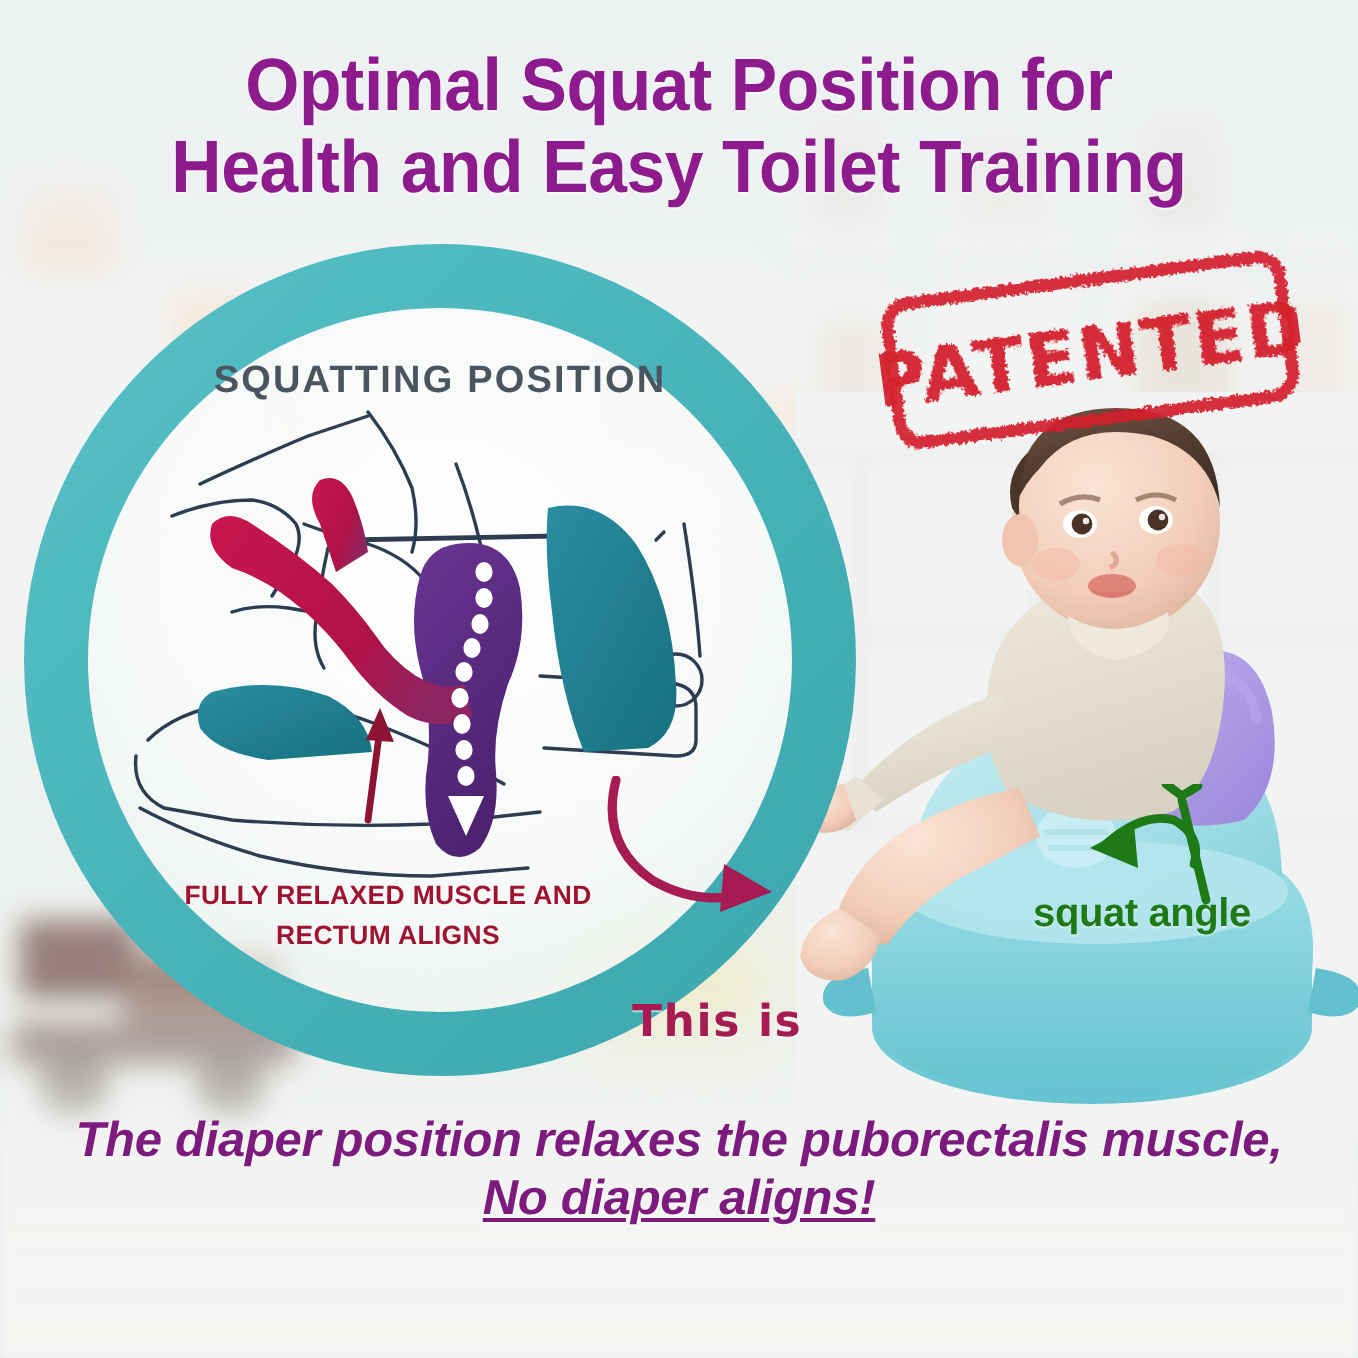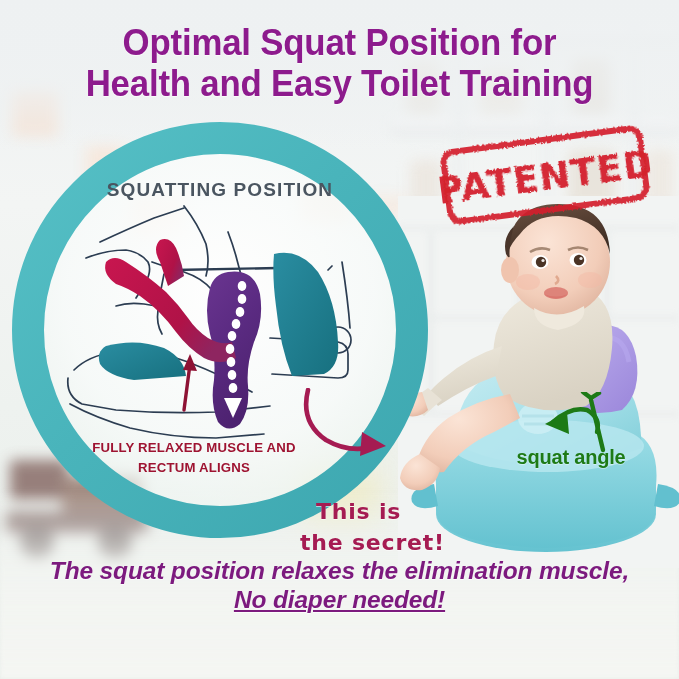--- a/index.html
+++ b/index.html
@@ -404,21 +404,20 @@
     </svg>
   </div>
 
   <svg class="secret-arrow" width="130" height="80" viewBox="0 0 130 80">
     <path d="M16 2 Q8 34 34 52 Q58 66 84 58" stroke="#a51b52" stroke-width="4.6" fill="none" stroke-linecap="round"></path>
     <path d="M70 44 L94 58 L68 68 Z" fill="#a51b52"></path>
   </svg>
 
   <div class="secret">
     <span class="l1">This is</span>
-    <span class="l2">the secret!</span>
   </div>
 
   <svg class="angle-mark" width="90" height="62" viewBox="0 0 90 62">
     <path d="M76 58 L64 8" stroke="#1d7a16" stroke-width="4.4" fill="none" stroke-linecap="round"></path>
     <path d="M56 0 L64 6 L72 1" stroke="#1d7a16" stroke-width="4.4" fill="none" stroke-linecap="round"></path>
     <path d="M70 40 Q74 26 60 18 Q44 14 26 30" stroke="#1d7a16" stroke-width="4.4" fill="none" stroke-linecap="round"></path>
     <path d="M40 20 L18 32 L42 42 Z" fill="#1d7a16"></path>
   </svg>
   <div class="angle-label">squat angle</div>
 
@@ -431,17 +430,17 @@
         </filter>
       </defs>
       <g filter="url(#grunge)">
         <rect x="6" y="8" width="198" height="70" rx="11" ry="11" fill="none" stroke="#d4202a" stroke-width="6" opacity=".92"></rect>
         <text class="stamp-text" x="105" y="58" text-anchor="middle" opacity=".94">PATENTED</text>
       </g>
     </svg>
   </div>
 
   <div class="caption">
-    <span>The squat position relaxes the elimination muscle,</span>
-    <span class="underlined">No diaper needed!</span>
+    <span>The diaper position relaxes the puborectalis muscle,</span>
+    <span class="underlined">No diaper aligns!</span>
   </div>
 
 </div>
 
 </body></html>

